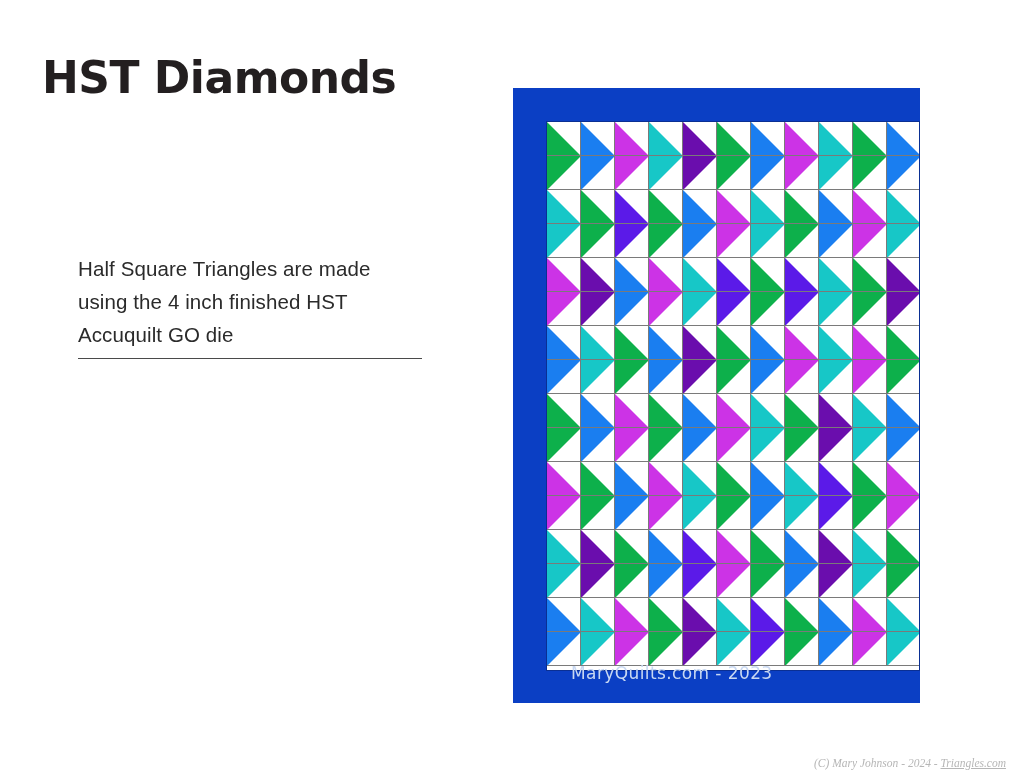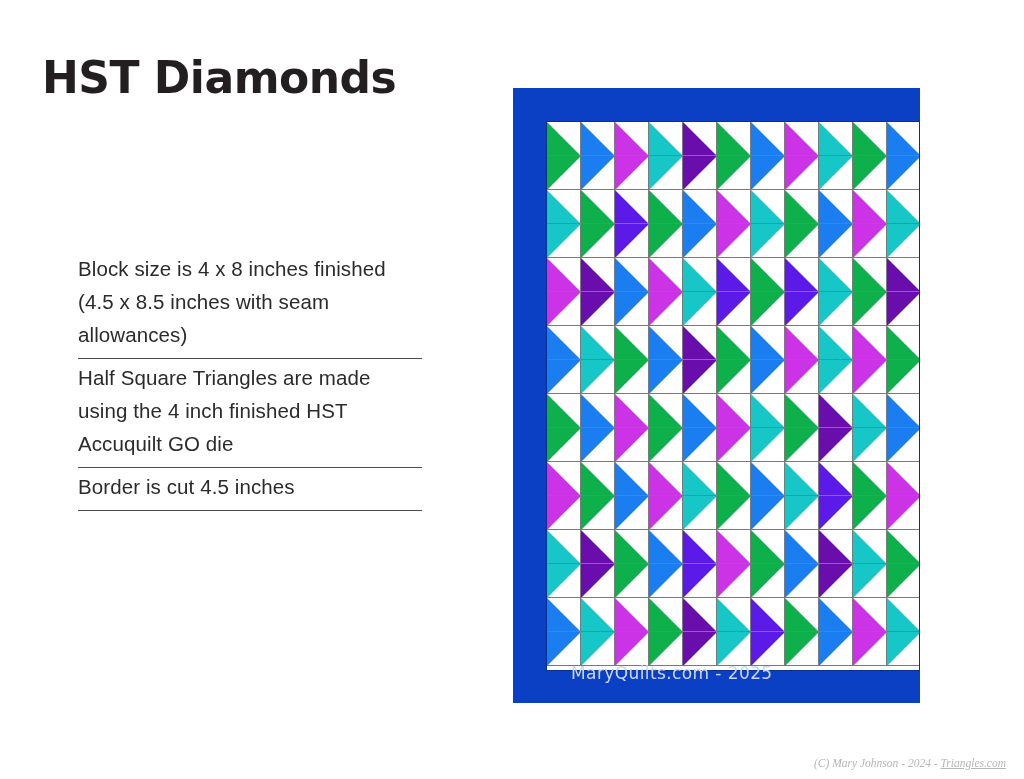--- a/index.html
+++ b/index.html
@@ -153,27 +153,21 @@
 </style>
 </head>
 <body>
 
 <div id="slide">
 
   <div id="page-title">HST Diamonds</div>
 
   <div id="spec-list">
       <div class="spec-row">
-        <div class="spec-text">Block size is 4 x 8 inches finished (4.5 x 8.5 inches with seam allowances)</div>
-      </div>
-      <div class="spec-row">
         <div class="spec-text">Half Square Triangles are made using the 4 inch finished HST Accuquilt GO die</div>
-      </div>
-      <div class="spec-row">
-        <div class="spec-text">Border is cut 4.5 inches</div>
       </div>
     </div>
 
   <div id="quilt">
     <div id="quilt-inner-frame">
       <div id="quilt-grid">
           <div class="block">
             <div class="hst hst-top">
               <div class="tri" style="background: rgb(13, 176, 75);"></div>
             </div>
@@ -872,20 +866,20 @@
           <div class="block">
             <div class="hst hst-top">
               <div class="tri" style="background: rgb(23, 199, 199);"></div>
             </div>
             <div class="hst hst-bottom">
               <div class="tri" style="background: rgb(23, 199, 199);"></div>
             </div>
           </div>
         </div>
     </div>
-    <div id="quilt-watermark">MaryQuilts.com - 2025</div>
+    <div id="quilt-watermark">MaryQuilts.com - 2023</div>
   </div>
 
   <div id="footer-credit">
     <span>(C) Mary Johnson  - 2024 - </span><span class="link">Triangles.com</span>
   </div>
 
 </div>
 
 </body></html>

